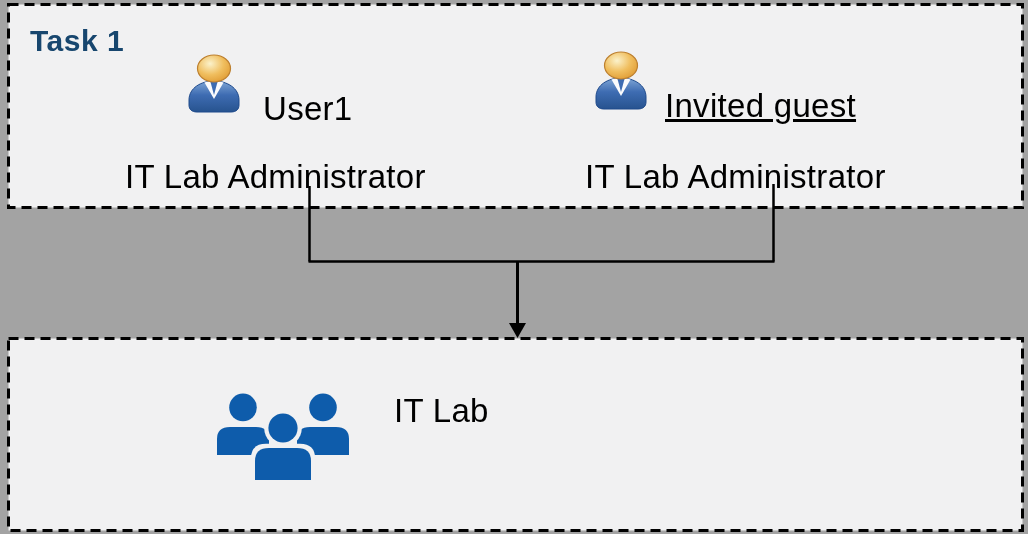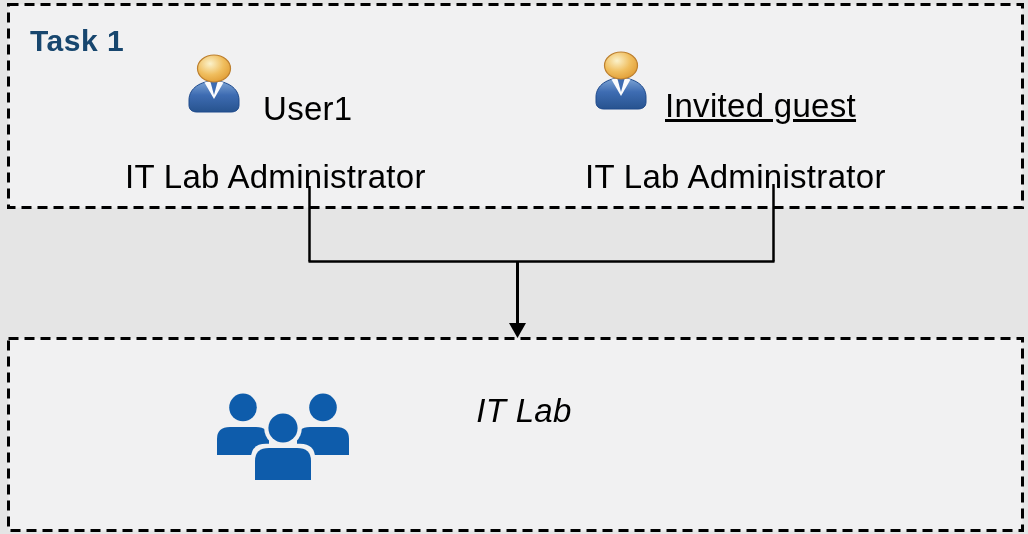--- a/index.html
+++ b/index.html
@@ -1,19 +1,19 @@
 <!DOCTYPE html>
 <html><head>
 <meta charset="utf-8">
 <style>
   html,body{margin:0;padding:0;background:#ffffff;}
   #canvas{
     position:relative;
     width:1028px;height:534px;
-    background:#e5e5e5;
+    background:#a3a3a3;
     font-family:"Liberation Sans", sans-serif;
     overflow:hidden;
   }
   .layer{position:absolute;left:0;top:0;}
   .task-label{
     position:absolute;
     font-size:30px;font-weight:bold;
     color:#17466E;
     letter-spacing:0.5px;
   }
@@ -29,23 +29,22 @@
     font-size:33px;color:#000;
     letter-spacing:0.3px;
     text-align:left;
     white-space:nowrap;
     margin-top:44px;
   }
   .group-name{
     position:absolute;
     font-size:33px;color:#000;
     letter-spacing:0.3px;
-    text-align:center;
+    text-align:left;
     line-height:38px;
-    font-style:italic;
   }
   .icon{position:absolute;}
 </style>
 </head>
 <body>
 
 <div id="canvas">
 
   <svg class="layer" width="1028" height="534" viewBox="0 0 1028 534">
     <defs>

